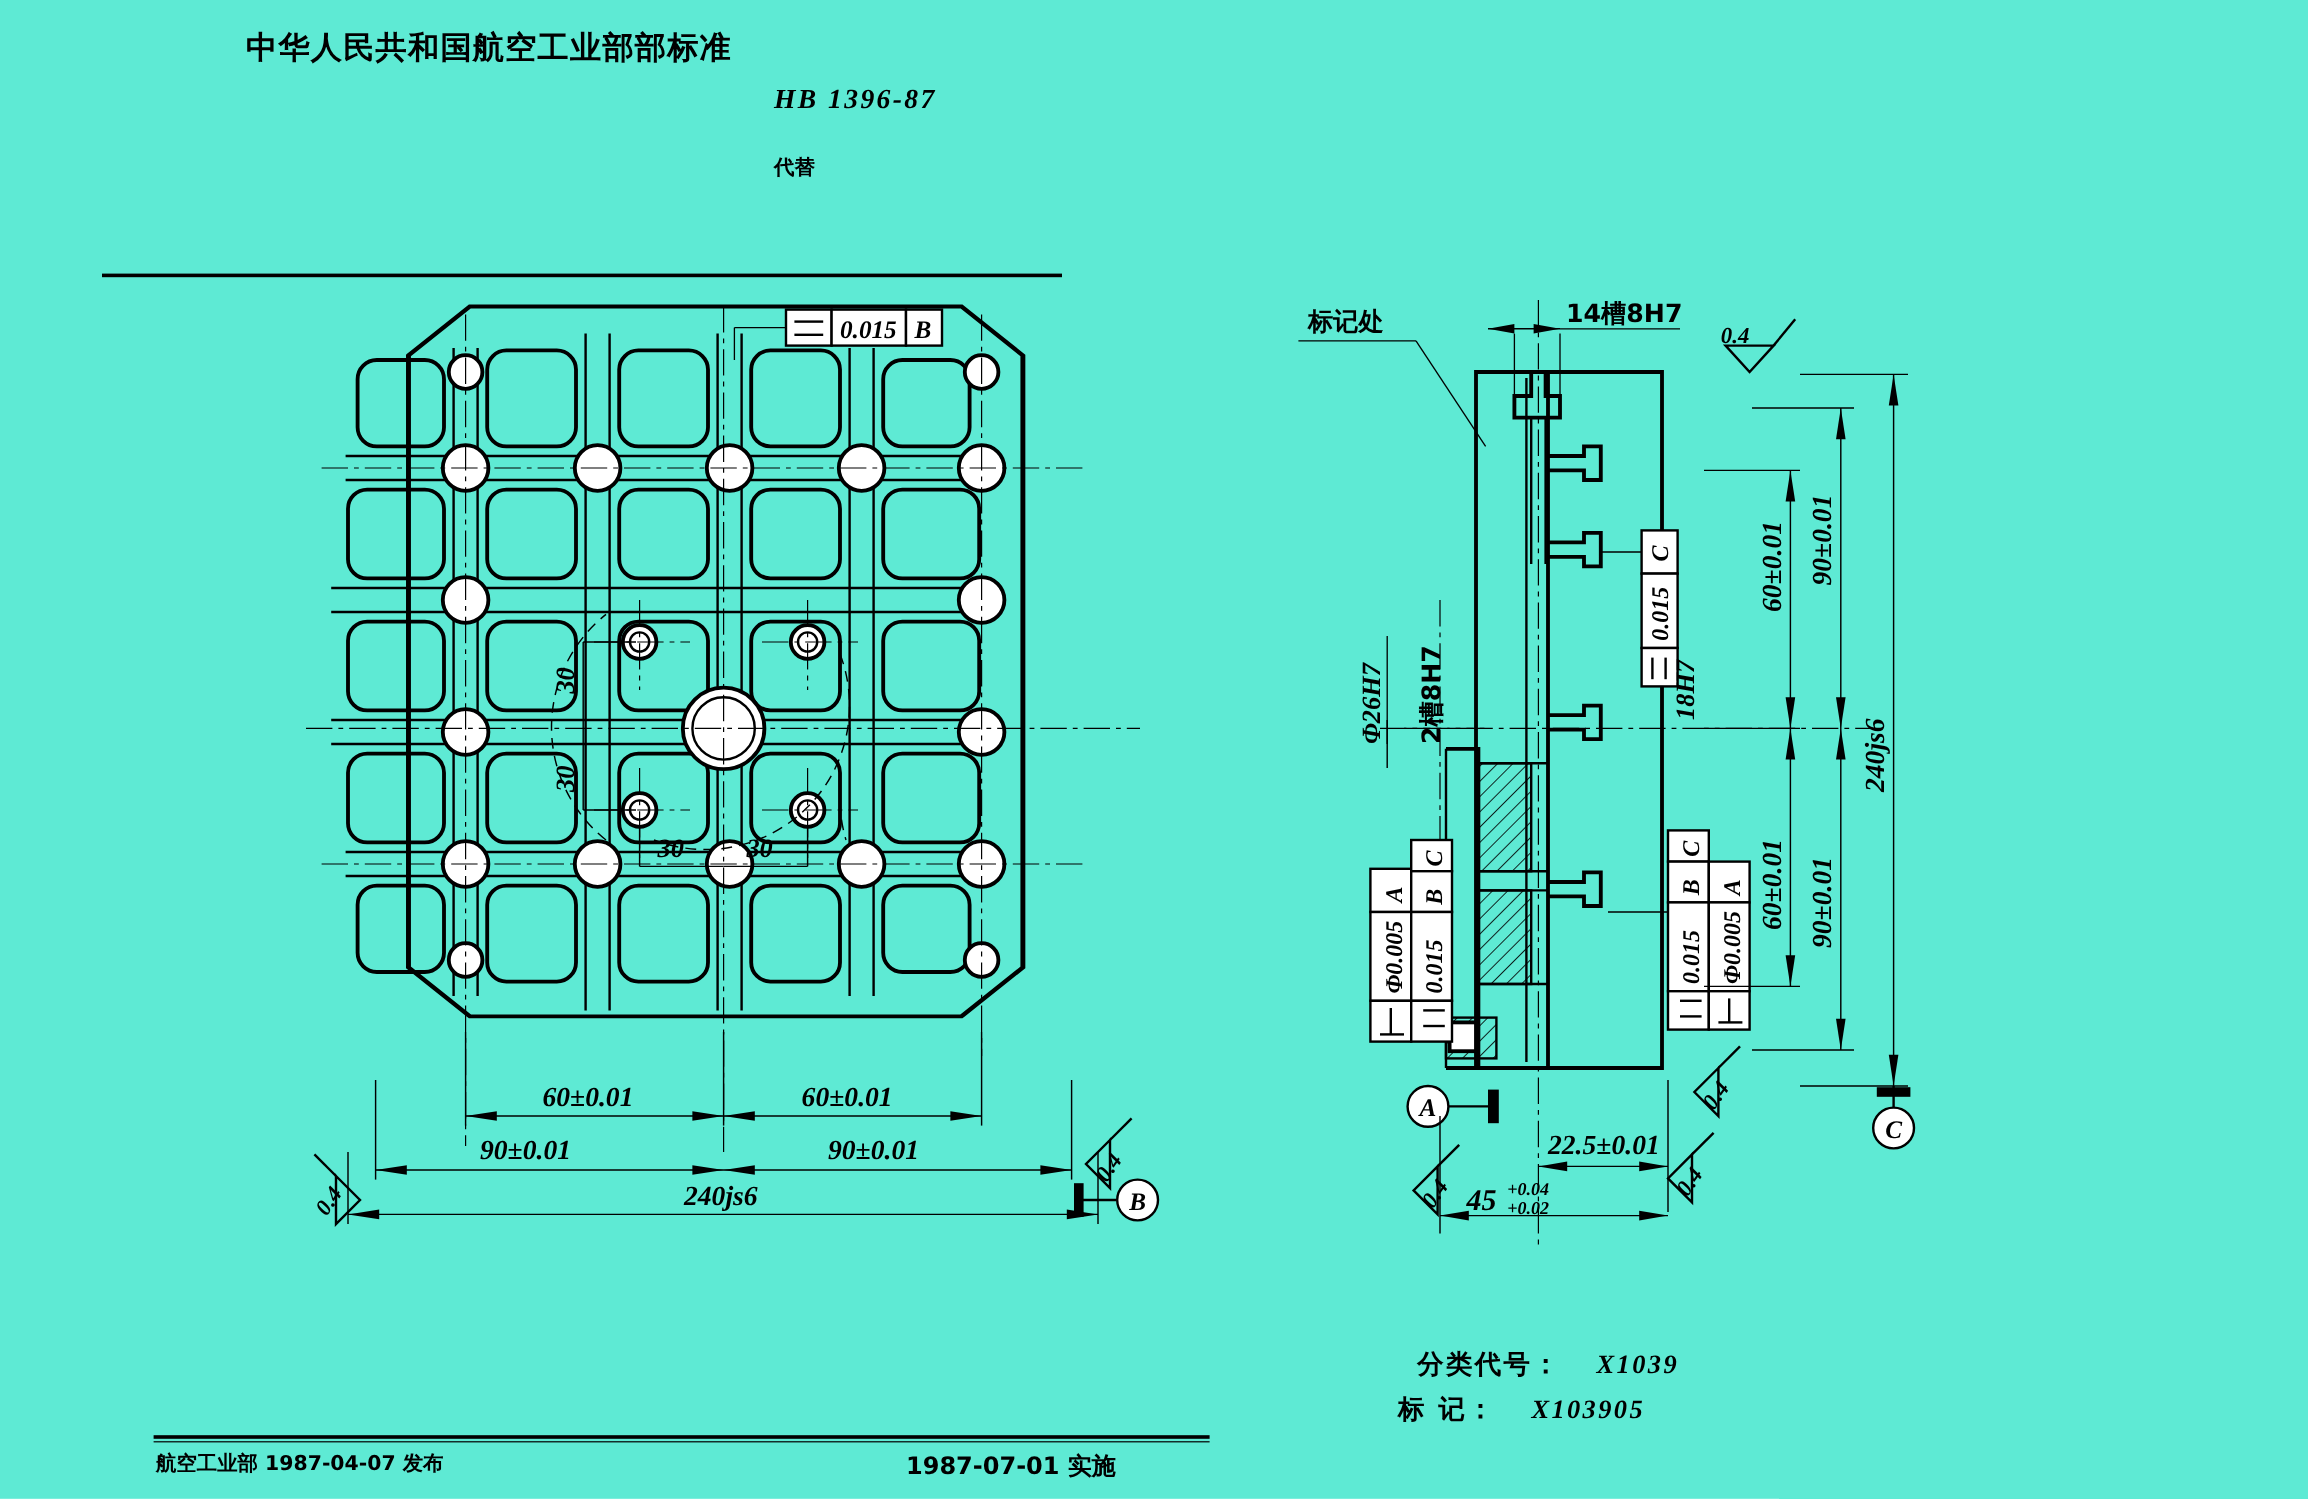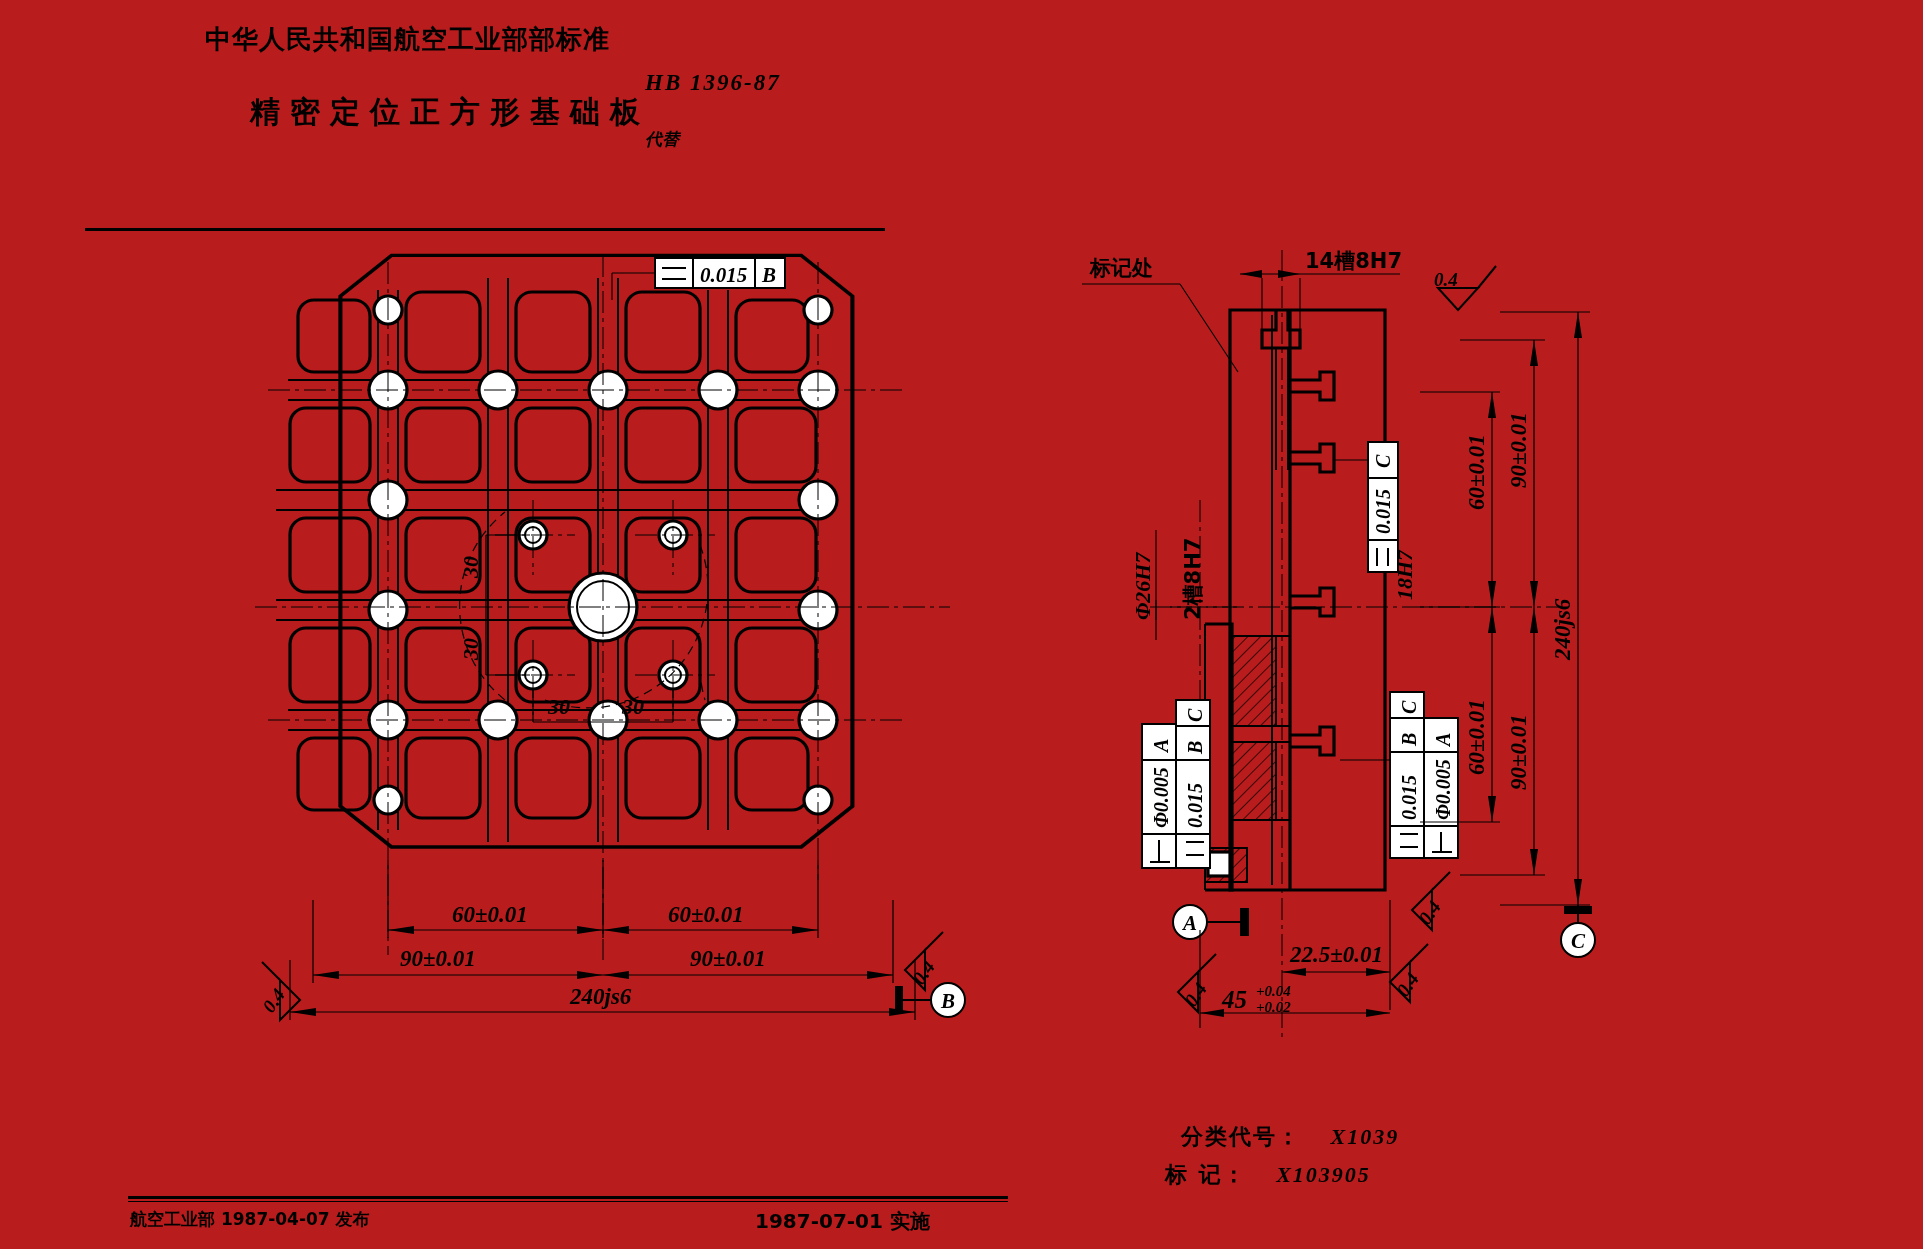--- a/index.html
+++ b/index.html
@@ -1,29 +1,29 @@
 <!DOCTYPE html>
 <html><head>
 <meta charset="utf-8">
 <style>
   html,body{margin:0;padding:0;background:#ffffff;}
   body{width:1923px;height:1249px;position:relative;overflow:hidden;
        font-family:"Liberation Serif",serif;color:#000;}
-  .sheet{position:absolute;left:0;top:0;width:1923px;height:1249px;background:#b91c1c;}
+  .sheet{position:absolute;left:0;top:0;width:1923px;height:1249px;background:#5eead4;}
   .ln{position:absolute;background:#000;}
   .hl{height:2px;}
   .txt{position:absolute;white-space:nowrap;font-family:"Liberation Serif",serif;}
   .hand{font-family:"Liberation Serif",serif;font-style:italic;font-weight:700;}
   .cn{font-family:"DejaVu Sans",sans-serif;font-weight:700;}
 
   
   #hdr-std{left:205px;top:22px;font-size:26px;letter-spacing:1px;}
   #hdr-title{left:250px;top:92px;font-size:30px;letter-spacing:10px;}
   #hdr-num{left:645px;top:70px;font-size:23px;letter-spacing:2px;}
-  #hdr-rep{left:645px;top:128px;font-size:17px;font-style:italic;}
+  #hdr-rep{left:645px;top:128px;font-size:17px;}
 
   
   #rule-top{left:85px;top:228px;width:800px;height:3px;}
   #rule-foot1{left:128px;top:1196px;width:880px;height:3px;}
   #rule-foot2{left:128px;top:1201px;width:880px;height:1px;}
 
   
   #ft-left{left:130px;top:1208px;font-size:17px;}
   #ft-right{left:755px;top:1208px;font-size:20px;}
 
@@ -43,21 +43,20 @@
   .s-dim{stroke:#000;stroke-width:1.2;fill:none;}
   .fill-w{fill:#fff;}
   .hatch{fill:url(#hatchPat);stroke:#000;stroke-width:2;}
 </style>
 </head>
 <body>
 
 <div class="sheet">
 
   <div class="txt cn" id="hdr-std">中华人民共和国航空工业部部标准</div>
-  <div class="txt cn" id="hdr-title">精密定位正方形基础板</div>
   <div class="txt hand" id="hdr-num">HB 1396-87</div>
   <div class="txt cn" id="hdr-rep">代替</div>
 
   <div class="ln hl" id="rule-top"></div>
 
   <div class="ln hl" id="rule-foot1"></div>
   <div class="ln hl" id="rule-foot2"></div>
   <div class="txt cn" id="ft-left">航空工业部 1987-04-07   发布</div>
   <div class="txt cn" id="ft-right">1987-07-01    实施</div>
 

